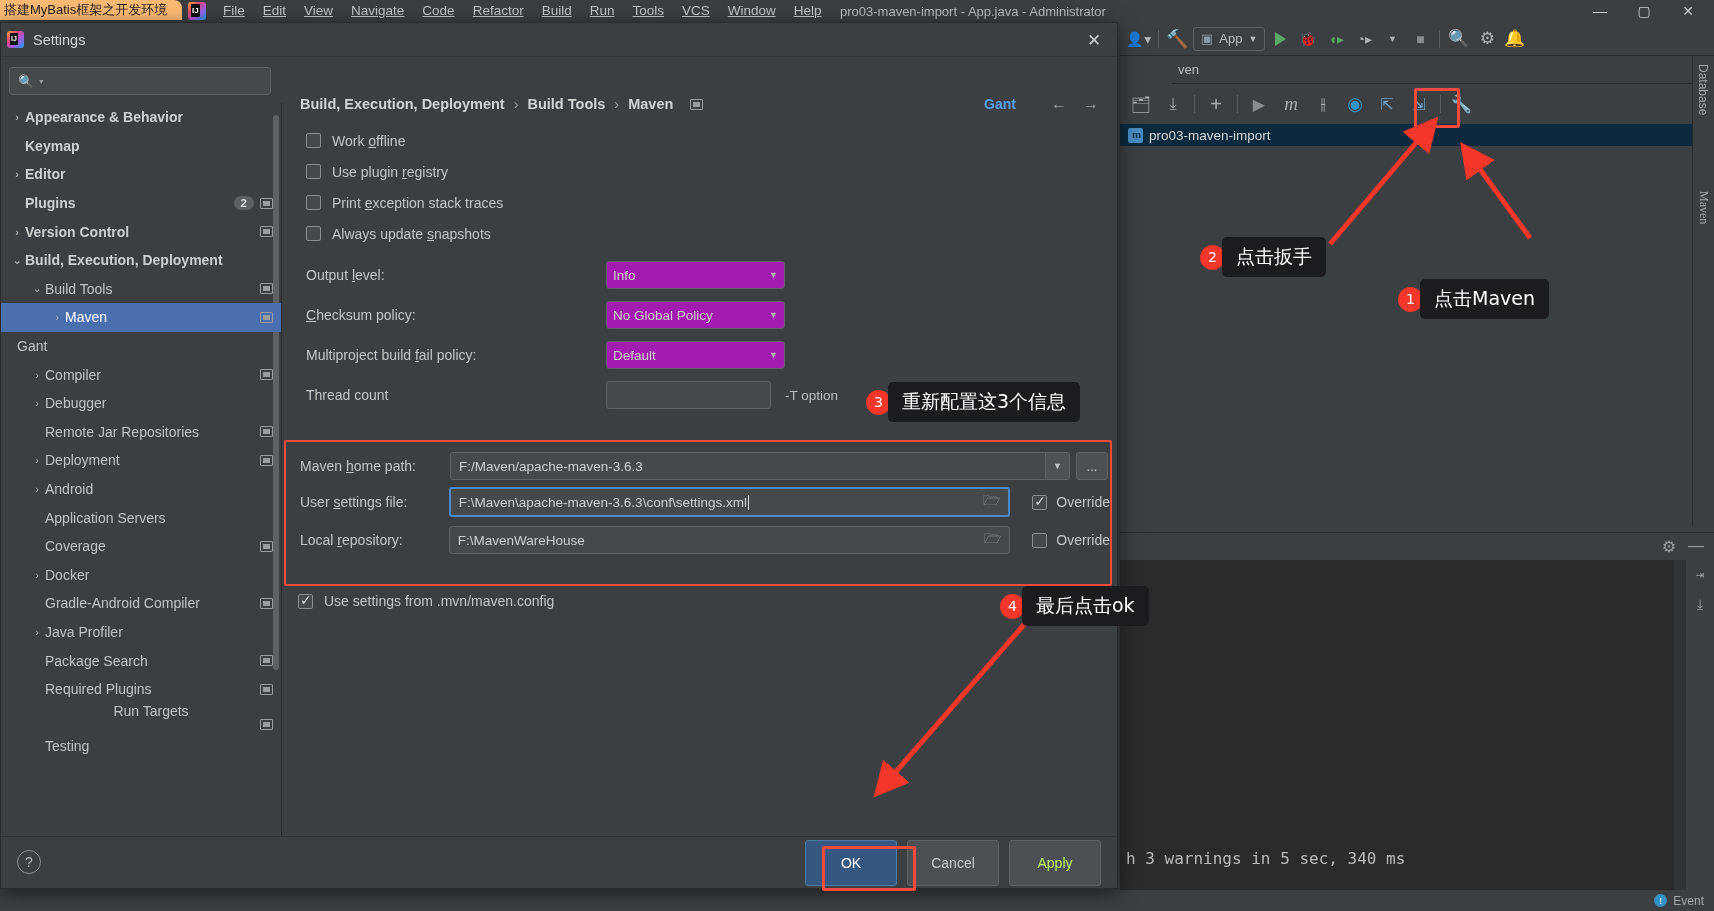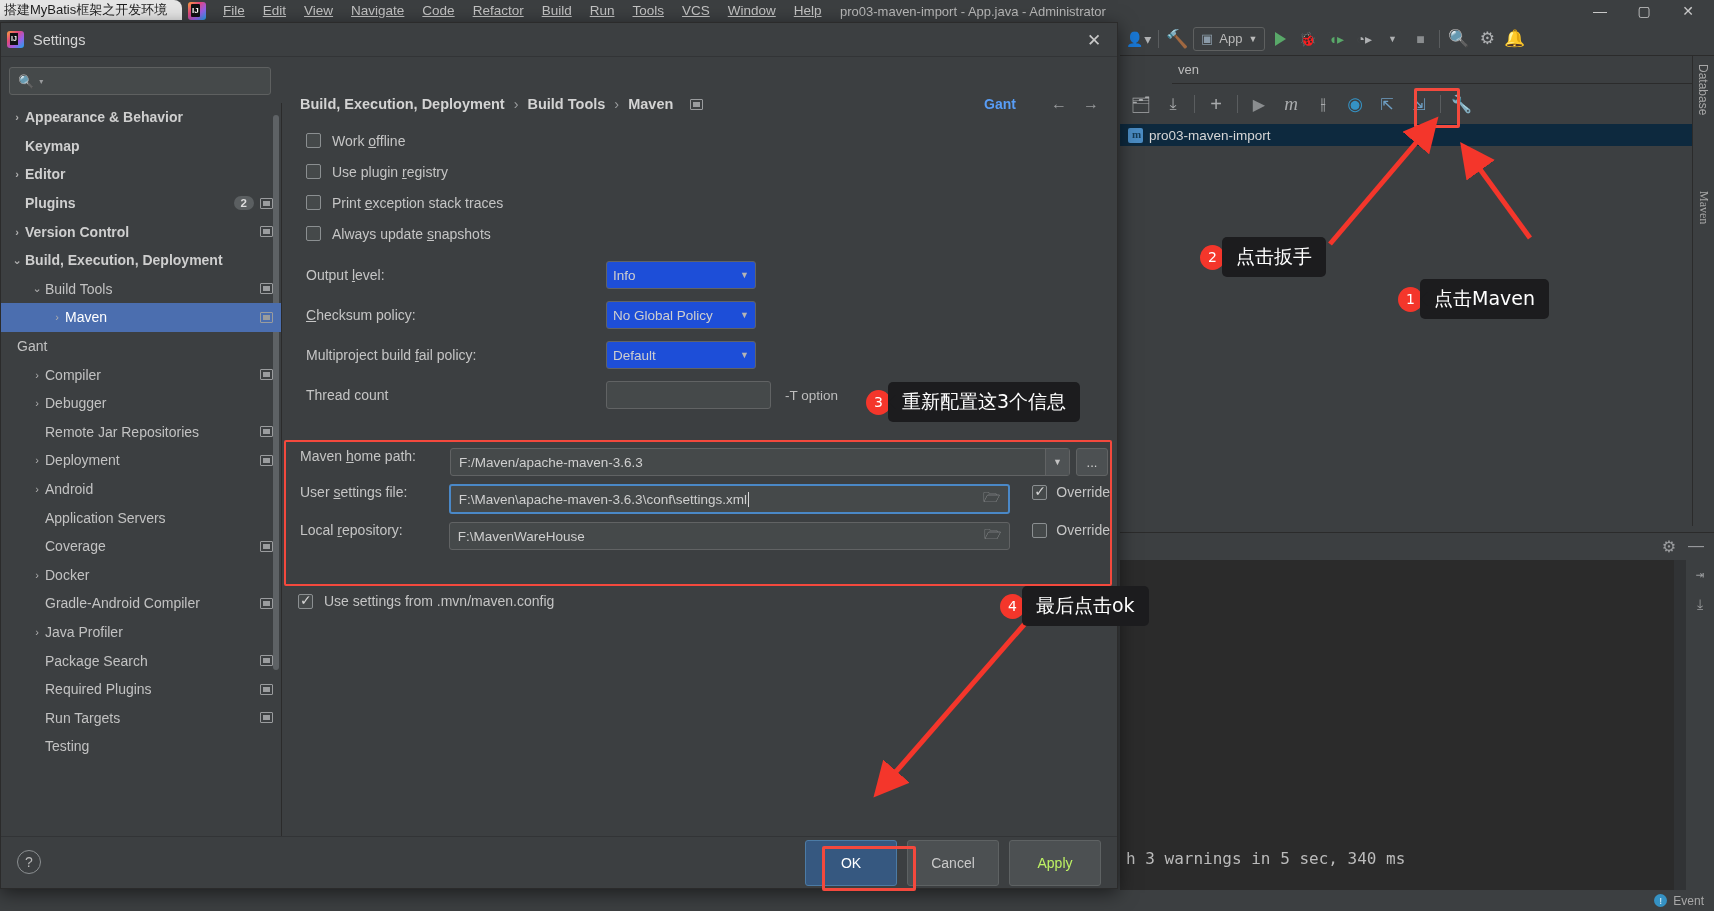--- a/index.html
+++ b/index.html
@@ -31,21 +31,21 @@
   }
   .menu-item { padding: 0 9px; font-size: 13.5px; color: #c3c3c3; line-height: 22px; }
   .menu-item u { text-decoration: underline; }
   .win-btns { position: absolute; right: 4px; top: 0; display: flex; }
   .win-btn { width: 44px; height: 22px; display: flex; align-items: center;
              justify-content: center; font-size: 14px; color: #c9c9c9; }
 
   
   .browser-tab {
     position: absolute; left: 0; top: 0; width: 182px; height: 20px;
-    background: #e5e5e5; color: #1d1d1d; font-size: 13px;
+    background: #fdba74; color: #1d1d1d; font-size: 13px;
     display: flex; align-items: center; padding-left: 4px;
     border-top-right-radius: 8px; overflow: hidden; white-space: nowrap;
   }
 
   
   .ide-toolbar {
     position: absolute; left: 1120px; top: 22px; width: 594px; height: 34px;
     background: #3c3f41; border-bottom: 1px solid #2b2b2b;
     display: flex; align-items: center; gap: 2px; padding-left: 6px;
   }
@@ -206,37 +206,37 @@
   }
   .cb.checked::after {
     content:"✓"; position:absolute; left:1px; top:-3px; font-size:14px; color:#d6d6d6;
   }
   .cb-row u { text-decoration: underline; }
 
   .field-row { display:flex; align-items:center; height: 40px; margin-left: 6px;
                font-size: 14px; color:#c5c5c5; }
   .field-label { width: 300px; }
   .combo {
-    width: 150px; height: 28px; background:#1d4ed8; border:1px solid #616364;
+    width: 179px; height: 28px; background:#a21caf; border:1px solid #616364;
     border-radius:3px; display:flex; align-items:center; padding: 0 6px;
     font-size: 13.5px; color:#cfcfcf;
   }
   .combo .arrow { margin-left:auto; font-size: 9px; color:#b5b5b5; }
   .tinput {
     width: 165px; height: 28px; background:#45494a; border:1px solid #616364;
     border-radius:3px;
   }
   .tcaption { margin-left: 14px; font-size: 13.5px; color:#bdbdbd; }
 
   
   .red-group {
     position:absolute; left: 283px; top: 417px; width: 828px; height: 146px;
     border: 2px solid #f4493d; border-radius: 2px;
   }
-  .grp-row { display:flex; align-items:flex-start; height: 36px; margin: 6px 0 0 14px;
+  .grp-row { display:flex; align-items:center; height: 36px; margin: 6px 0 0 14px;
              font-size: 14px; color:#c5c5c5; }
   .grp-label { width: 150px; }
   .path-combo {
     width: 620px; height: 28px; background:#45494a; border:1px solid #616364;
     border-radius:3px; display:flex; align-items:center; padding-left: 8px;
     font-size: 13.5px; color:#cfcfcf;
   }
   .path-combo .drop {
     margin-left:auto; width: 24px; height: 26px; background:#4e5254;
     border-left:1px solid #616364; display:flex; align-items:center; justify-content:center;
@@ -529,21 +529,21 @@
         <div class="tree-item" style="padding-left: 28px;">
           <span class="chev empty"></span>
           <span>Package Search</span>
           <span class="mini-sq"></span>
         </div>
         <div class="tree-item" style="padding-left: 28px;">
           <span class="chev empty"></span>
           <span>Required Plugins</span>
           <span class="mini-sq"></span>
         </div>
-        <div class="tree-item" style="padding-left: 28px;">
+        <div class="tree-item" style="padding-left: 28px; flex-direction: column;">
           <span class="chev empty"></span>
           <span>Run Targets</span>
           <span class="mini-sq"></span>
         </div>
         <div class="tree-item" style="padding-left: 28px;">
           <span class="chev empty"></span>
           <span>Testing</span>
         </div>
       </div>
     <div class="sb-divider"></div>

